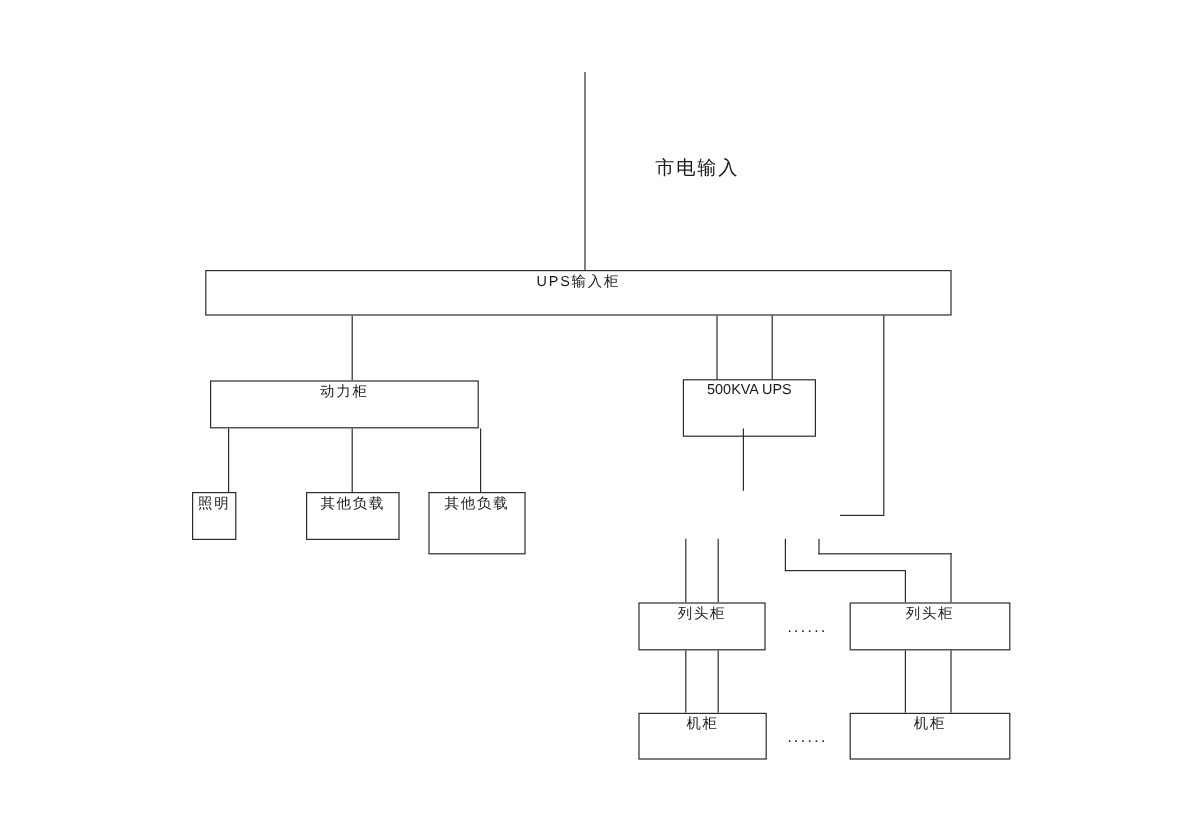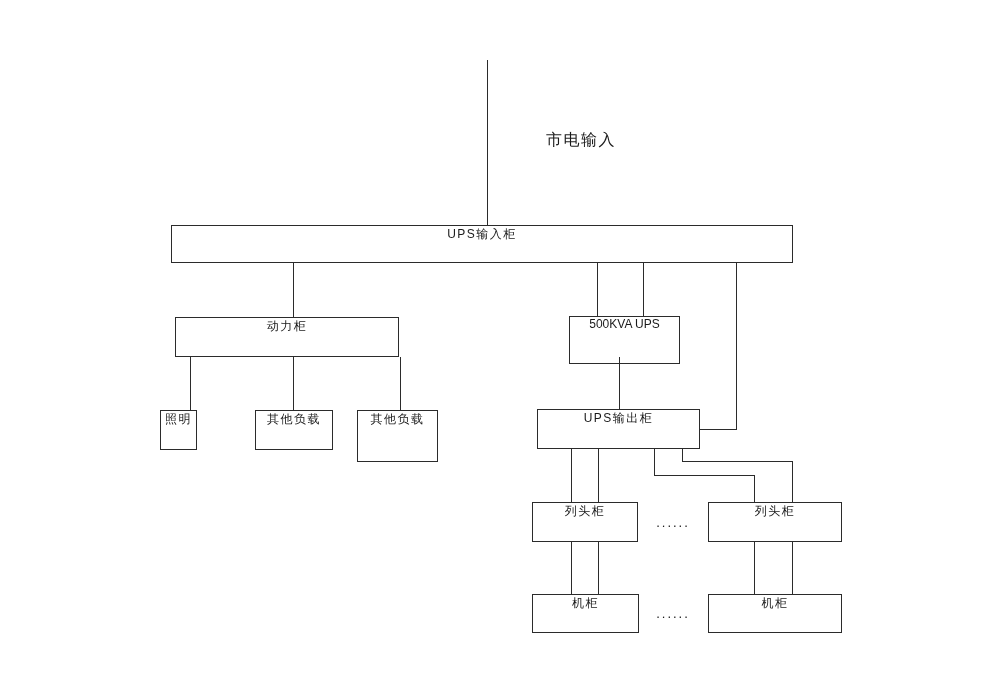--- a/index.html
+++ b/index.html
@@ -90,23 +90,20 @@
   <div class="node" style="left:357px; top:410px; width:81px; height:52px;">
     <span>其他负载</span>
   </div>
 
   <div class="node" style="left:569px; top:316px; width:111px; height:48px; letter-spacing:0;">
     <span>500KVA UPS</span>
   </div>
 
   <div class="vline" style="left:619px; top:357px; height:52px;"></div>
 
-  <div class="node" style="left:537px; top:409px; width:163px; height:40px;">
-    <span>UPS输出柜</span>
-  </div>
 
   <div class="vline" style="left:571px; top:449px; height:53px;"></div>
   <div class="vline" style="left:598px; top:449px; height:53px;"></div>
 
   <div class="vline" style="left:654px; top:449px; height:27px;"></div>
   <div class="hline" style="left:654px; top:475px; width:101px;"></div>
   <div class="vline" style="left:754px; top:475px; height:27px;"></div>
 
   <div class="vline" style="left:682px; top:449px; height:13px;"></div>
   <div class="hline" style="left:682px; top:461px; width:111px;"></div>

